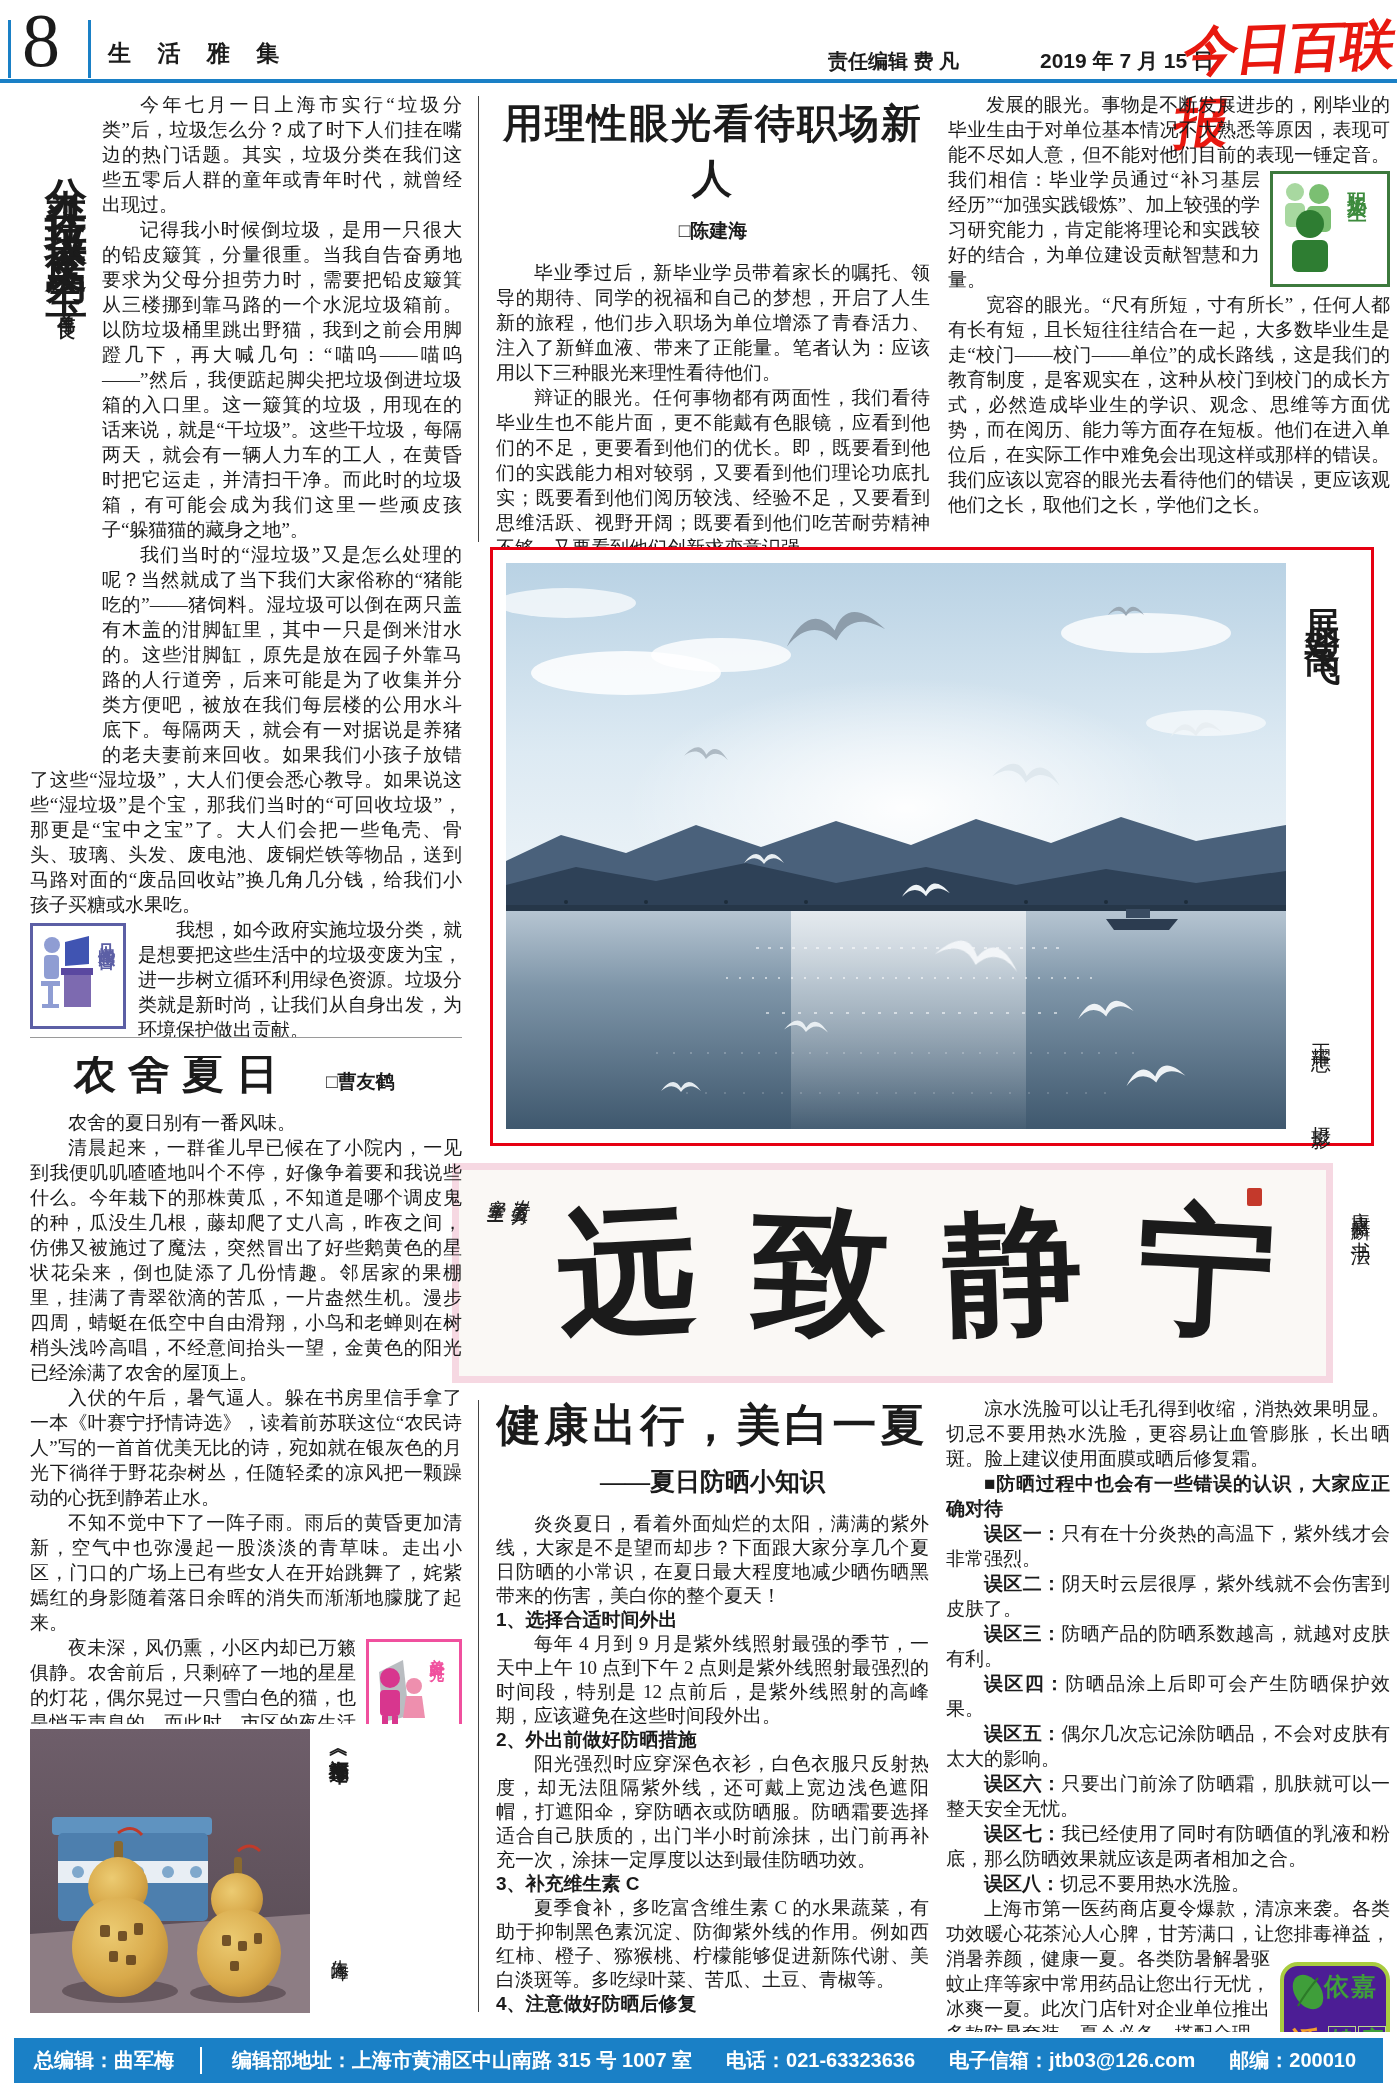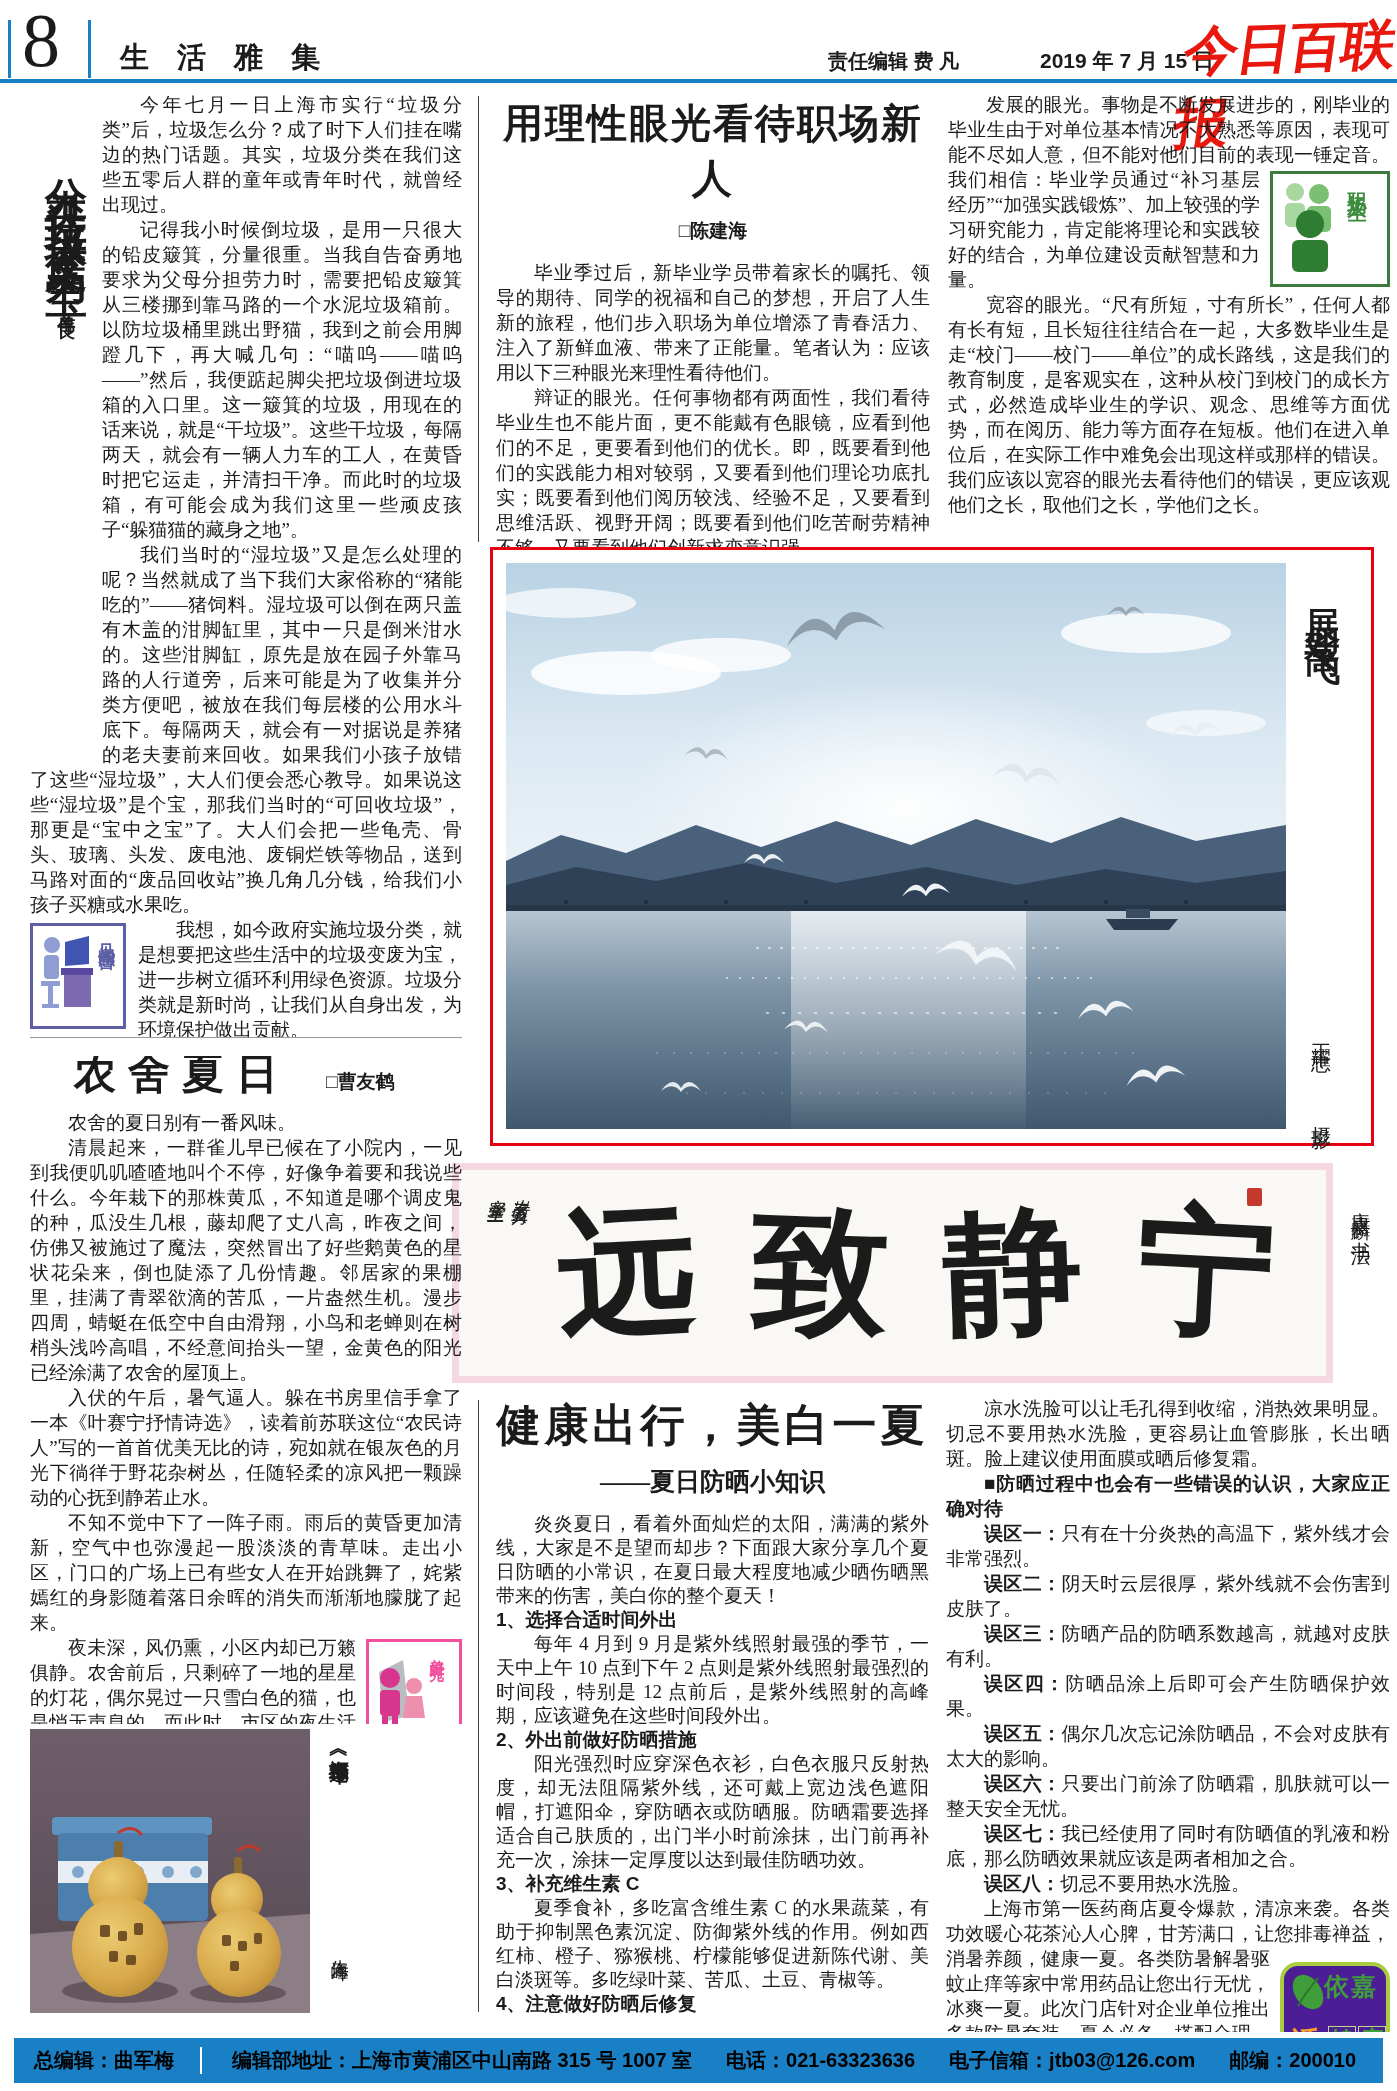--- a/index.html
+++ b/index.html
@@ -18,21 +18,21 @@
   .divider-v{width:1px;background:#444;}
 </style>
 </head>
 <body>
 
 <div id="page">
 
   <div class="abs" style="left:8px;top:20px;width:3px;height:58px;background:#1a80c6;"></div>
   <div class="abs" style="left:22px;top:2px;font-size:76px;line-height:76px;font-weight:normal;">8</div>
   <div class="abs" style="left:88px;top:20px;width:3px;height:58px;background:#1a80c6;"></div>
-  <div class="abs hei" style="left:120px;top:38px;font-size:29px;font-weight:bold;letter-spacing:10px;">生 活 雅 集</div>
+  <div class="abs hei" style="left:108px;top:38px;font-size:23px;font-weight:bold;letter-spacing:10px;">生 活 雅 集</div>
   <div class="abs hei" style="left:828px;top:48px;font-size:20px;font-weight:bold;">责任编辑  费  凡</div>
   <div class="abs hei" style="left:1040px;top:47px;font-size:21px;font-weight:bold;">2019 年 7 月 15 日</div>
   <div class="abs" style="left:1180px;top:12px;font-size:54px;font-weight:900;color:#e8180f;transform:skewX(-10deg) rotate(-2deg);letter-spacing:-2px;">今日百联报</div>
   <div class="abs" style="left:0;top:79px;width:1397px;height:4px;background:#1a80c6;"></div>
 
   <div class="abs body-text" style="left:30px;top:92px;width:432px;height:945px;overflow:hidden;">
     <div style="float:left;width:72px;height:655px;padding-top:52px;box-sizing:border-box;text-align:center;">
       <div class="vert" style="font-size:42px;font-weight:bold;letter-spacing:12px;line-height:1;margin:0 auto;">分类让垃圾变废为宝</div>
       <div class="vert hei" style="font-size:18px;font-weight:bold;margin:22px auto 0;letter-spacing:4px;">□单伟良</div>
     </div>
@@ -300,21 +300,21 @@
           <path d="M12,38 Q20,24 32,10" stroke="#2c7a28" stroke-width="2" fill="none"></path>
         </svg>
         <span class="hei" style="position:absolute;right:8px;top:8px;font-size:25px;font-weight:bold;color:#3f9e3a;letter-spacing:2px;">依嘉</span>
         <span class="hei" style="position:absolute;left:8px;bottom:8px;font-size:28px;font-weight:bold;color:#f5a12b;">话</span>
         <span class="hei" style="position:absolute;left:44px;bottom:9px;font-size:24px;font-weight:bold;color:#3f9e3a;border:1px solid #bcd98a;padding:0 1px;">健</span>
         <span class="hei" style="position:absolute;left:74px;bottom:9px;font-size:24px;font-weight:bold;color:#3f9e3a;border:1px solid #bcd98a;padding:0 1px;">康</span>
       </span><span>各类防暑解暑驱蚊止痒等家中常用药品让您出行无忧，冰爽一夏。此次门店针对企业单位推出多款防暑套装，夏令必备，搭配合理，欢迎选购。</span>
     </p>
   </div>
 
-  <div class="abs hei" style="left:14px;top:2038px;width:1369px;height:45px;background:#1a80c6;box-sizing:border-box;display:flex;align-items:center;color:#000000;font-weight:bold;font-size:20px;padding:0 20px;">
+  <div class="abs hei" style="left:14px;top:2038px;width:1369px;height:45px;background:#1a80c6;box-sizing:border-box;display:flex;align-items:center;color:#ffffff;font-weight:bold;font-size:20px;padding:0 20px;">
     <span style="padding-right:26px;border-right:2px solid #fff;">总编辑：曲军梅</span>
     <span style="margin-left:30px;text-align:right;">编辑部地址：上海市黄浦区中山南路 315 号 1007 室</span>
     <span style="margin-left:34px;">电话：021-63323636</span>
     <span style="margin-left:34px;">电子信箱：jtb03@126.com</span>
     <span style="margin-left:34px;">邮编：200010</span>
   </div>
 
 </div>
 
 </body></html>

